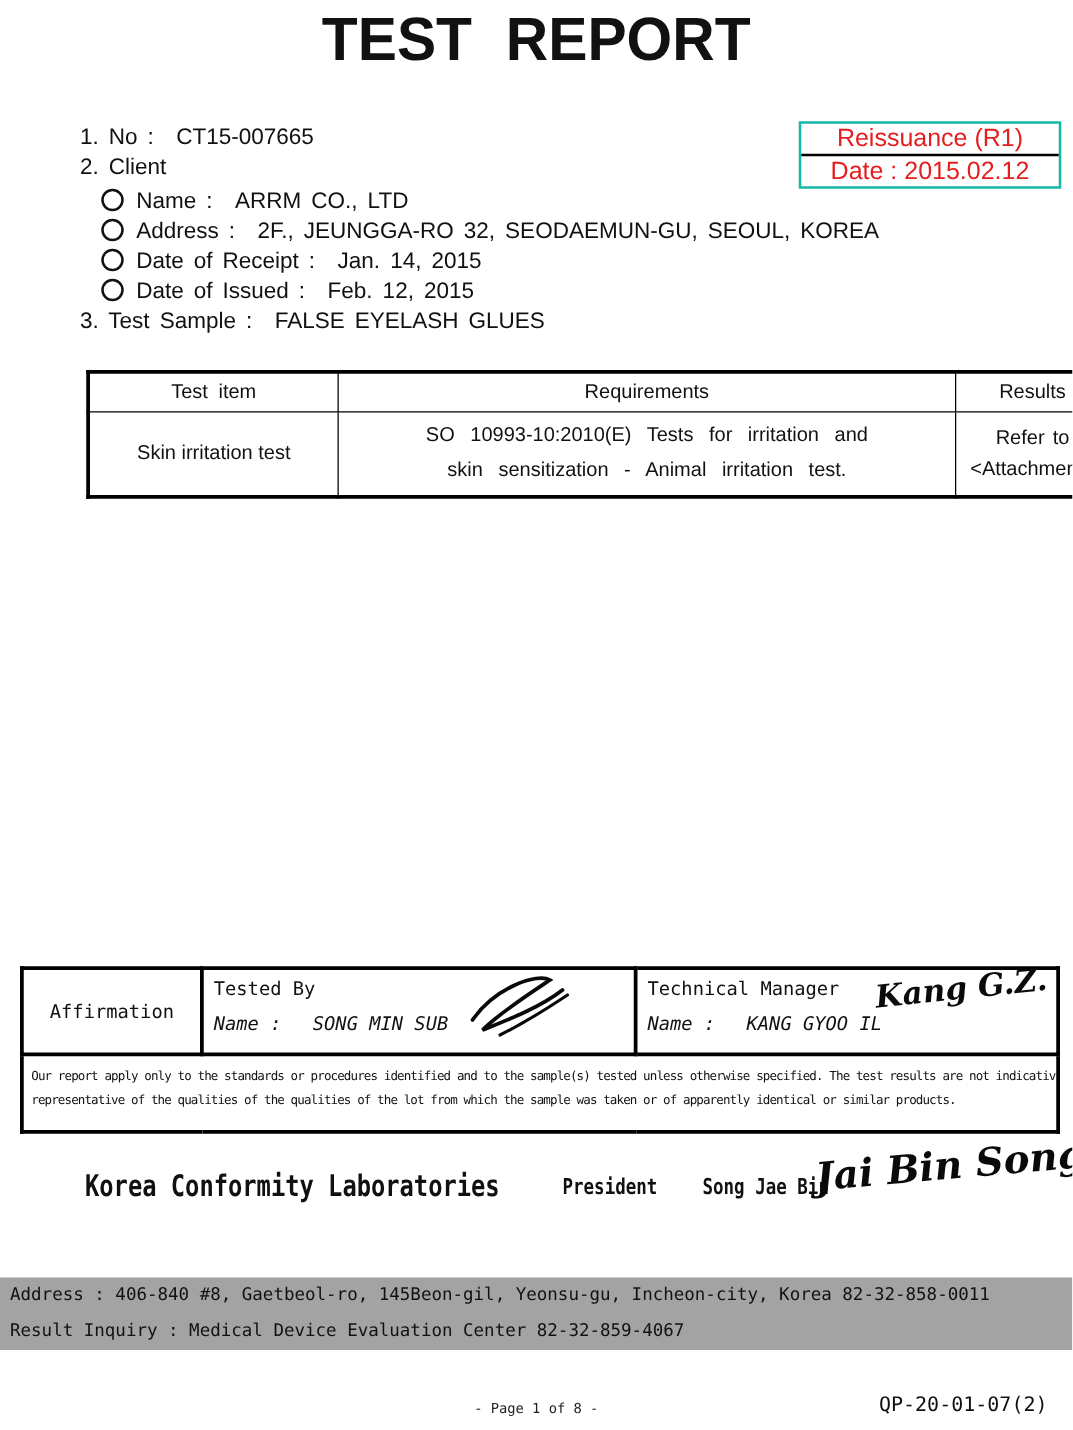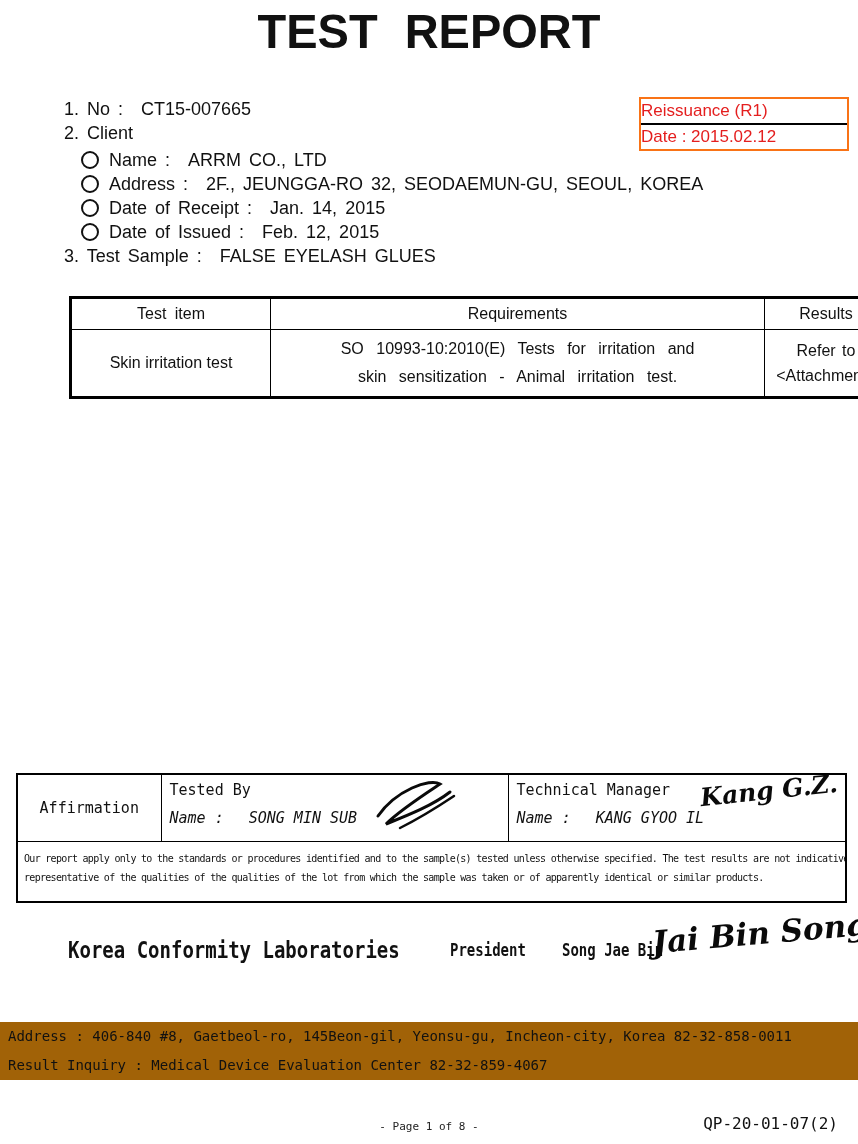--- a/index.html
+++ b/index.html
@@ -9,22 +9,22 @@
   }
   
   .title{
     position:absolute;top:2px;left:0;right:0;text-align:center;
     font-size:47px;font-weight:bold;letter-spacing:0px;word-spacing:14px;
     transform:scaleY(1.04);transform-origin:top center;
   }
   
   .stamp{
     position:absolute;left:639px;top:97px;width:206px;
-    border:2px solid #f97316;text-align:left;
-    color:#e41e1e;font-size:17px;line-height:22px;
+    border:2px solid #14b8a6;text-align:center;
+    color:#e41e1e;font-size:20px;line-height:22px;
   }
   .stamp-row1{border-bottom:2px solid #000;}
   .stamp-row{padding:1px 0;}
   
   .info{position:absolute;left:30px;top:97px;font-size:18px;word-spacing:3px;margin-left:34px;}
   .info .line{display:flex;align-items:center;height:24px;}
   .info .line.sub{margin-left:17px;}
   .info .line.first-sub{margin-top:3px;}
   .info .val{margin-left:18px;}
   .circle{
@@ -42,21 +42,21 @@
   .results-table th{height:28px;font-weight:normal;word-spacing:4px;}
   .results-table td{height:64px;text-align:center;vertical-align:middle;}
   .req-line{line-height:28px;word-spacing:8px;}
   .res-line{line-height:25px;word-spacing:2px;}
   
   .affirm-table{
     position:absolute;left:16px;top:773px;width:829px;
     border-collapse:collapse;table-layout:fixed;
     font-family:"DejaVu Sans Mono","Liberation Mono",monospace;
   }
-  .affirm-table td{border:1px solid #000000;}
+  .affirm-table td{border:3px solid #000000;}
   .affirm-table{border:2px solid #000;}
   .affirm-cell{text-align:center;font-size:15px;letter-spacing:0px;}
   .sig-cell{position:relative;vertical-align:top;padding:4px 8px;font-size:15px;height:58px;}
   .sig-cell .row1{margin-top:2px;}
   .sig-cell .row2{margin-top:10px;font-style:italic;}
   .sig-cell .name-val{margin-left:16px;}
   .disclaimer{
     padding:7px 6px 4px 6px;font-size:10px;letter-spacing:-0.7px;line-height:19px;
     white-space:nowrap;overflow:hidden;height:48px;vertical-align:top;
   }
@@ -78,21 +78,21 @@
   .org-president{
     position:absolute;left:450px;top:12px;font-size:14px;font-weight:bold;
     transform:scaleY(1.25);transform-origin:left center;
   }
   .org-president-name{
     position:absolute;left:562px;top:12px;font-size:14px;font-weight:bold;
     transform:scaleY(1.25);transform-origin:left center;
   }
   
   .footer-bar{
-    position:absolute;left:0;top:1022px;width:858px;height:58px;background:#a16207;
+    position:absolute;left:0;top:1022px;width:858px;height:58px;background:#a3a3a3;
     font-family:"DejaVu Sans Mono","Liberation Mono",monospace;font-size:14px;
     padding-top:0px;box-sizing:border-box;color:#111;
   }
   .footer-bar .fline{height:29px;line-height:29px;padding-left:8px;white-space:nowrap;}
   
   .page-num{
     position:absolute;left:0;right:0;top:1120px;text-align:center;
     font-family:"DejaVu Sans Mono","Liberation Mono",monospace;font-size:11px;color:#222;
   }
   .doc-code{

